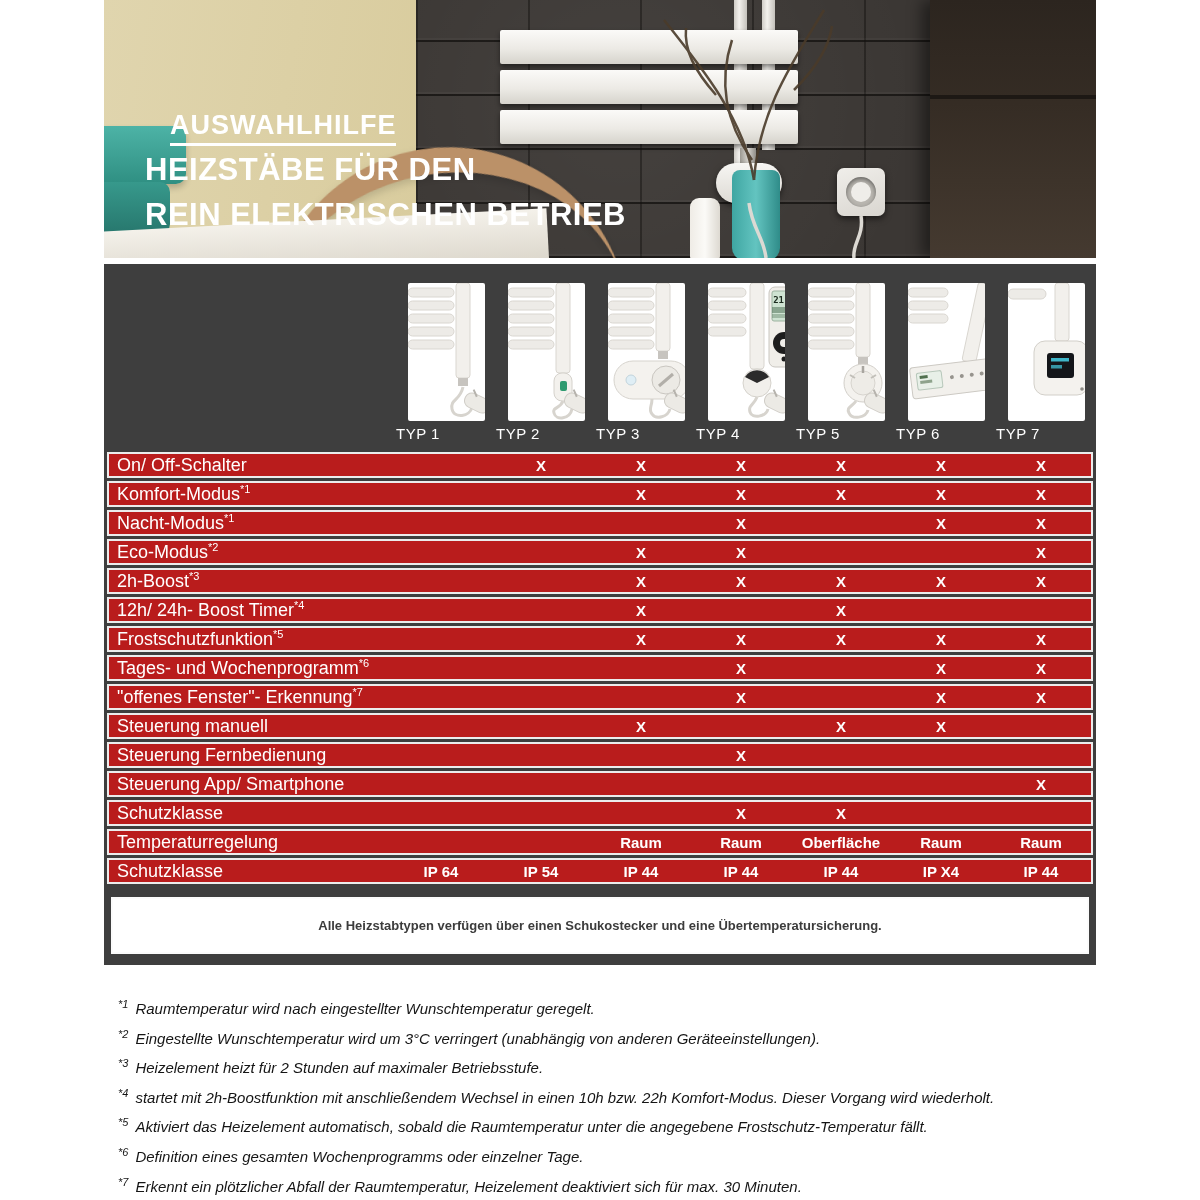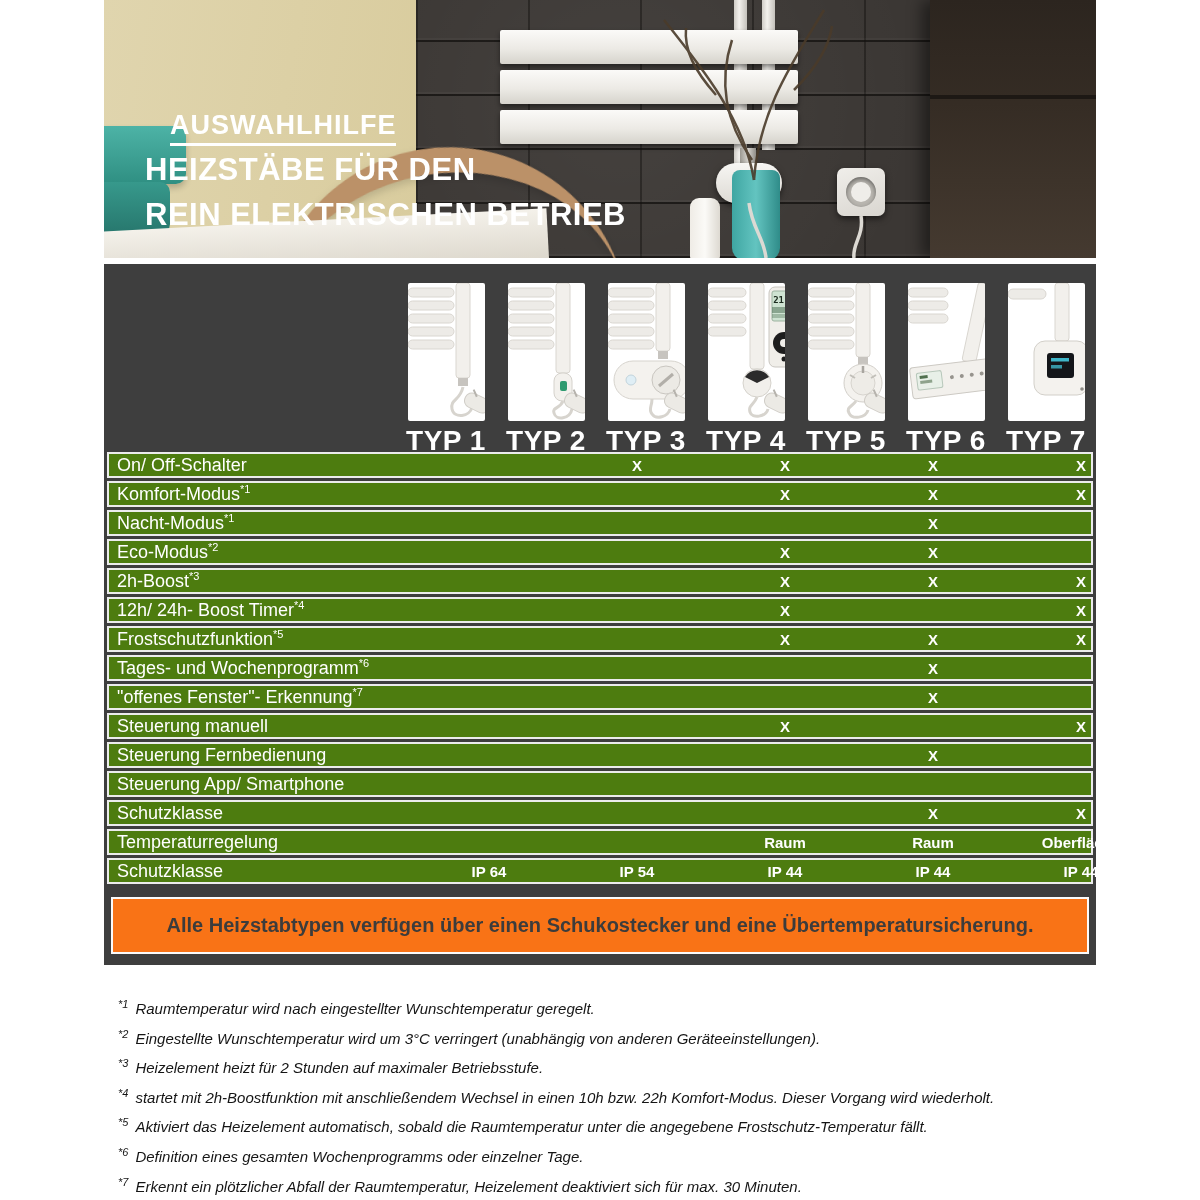--- a/index.html
+++ b/index.html
@@ -51,29 +51,29 @@
   .eyebrow{position:absolute;left:30px;top:110px;color:#fff;font-size:27px;font-weight:700;letter-spacing:1px;
         border-bottom:3px solid #fff;padding-bottom:2px;margin-left:36px;}
   .hero-title{position:absolute;left:30px;top:136px;margin:11px;color:#fff;font-size:31px;font-weight:700;
         letter-spacing:.5px;line-height:45px;}
 
   
   .panel{position:absolute;left:104px;top:264px;width:992px;height:701px;background:#3e3e3e;}
   .thumbs{position:absolute;left:292px;top:19px;width:700px;display:grid;grid-template-columns:repeat(7,100px);}
   .thumbs figure{margin:0 auto;width:77px;height:138px;background:#fff;border-radius:2px;overflow:hidden;}
   .typ-labels{position:absolute;left:292px;top:161px;width:700px;display:grid;grid-template-columns:repeat(7,100px);}
-  .typ-labels div{text-align:center;color:#fff;font-size:28px;font-weight:700;letter-spacing:.5px;}
+  .typ-labels div{text-align:left;color:#fff;font-size:15px;font-weight:400;letter-spacing:.5px;}
   .rows{position:absolute;left:3px;right:3px;top:188px;}
-  .frow{box-sizing:border-box;height:26px;margin-bottom:3px;border:2px solid #ececec;background:#4d7c0f;
-        display:grid;grid-template-columns:282px repeat(7,100px);align-items:center;gap:48px;}
+  .frow{box-sizing:border-box;height:26px;margin-bottom:3px;border:2px solid #ececec;background:#b91c1c;
+        display:grid;grid-template-columns:282px repeat(7,100px);align-items:center;}
   .frow .lbl{color:#fff;font-size:18px;padding-left:8px;white-space:nowrap;}
   .frow .lbl sup{font-size:11px;vertical-align:super;line-height:0;}
   .frow .cell{text-align:center;color:#fff;font-weight:700;font-size:15px;}
-  .banner{position:absolute;left:7px;right:7px;top:633px;height:53px;background:#f97316;border:2px solid #fbfbfb;
-        display:flex;align-items:center;justify-content:center;color:#3c3c3c;font-size:20px;font-weight:700;}
+  .banner{position:absolute;left:7px;right:7px;top:633px;height:53px;background:#ffffff;border:2px solid #fbfbfb;
+        display:flex;align-items:center;justify-content:center;color:#3c3c3c;font-size:13px;font-weight:700;}
 
   
   .footnotes{position:absolute;left:118px;top:992px;width:990px;color:#151515;
         font-size:15px;font-style:italic;line-height:24.6px;}
   .fn .mk{font-size:11px;vertical-align:super;margin-right:7px;font-style:italic;}
   .fn.cont{padding-left:21px;}
 </style>
 </head>
 <body>
 

